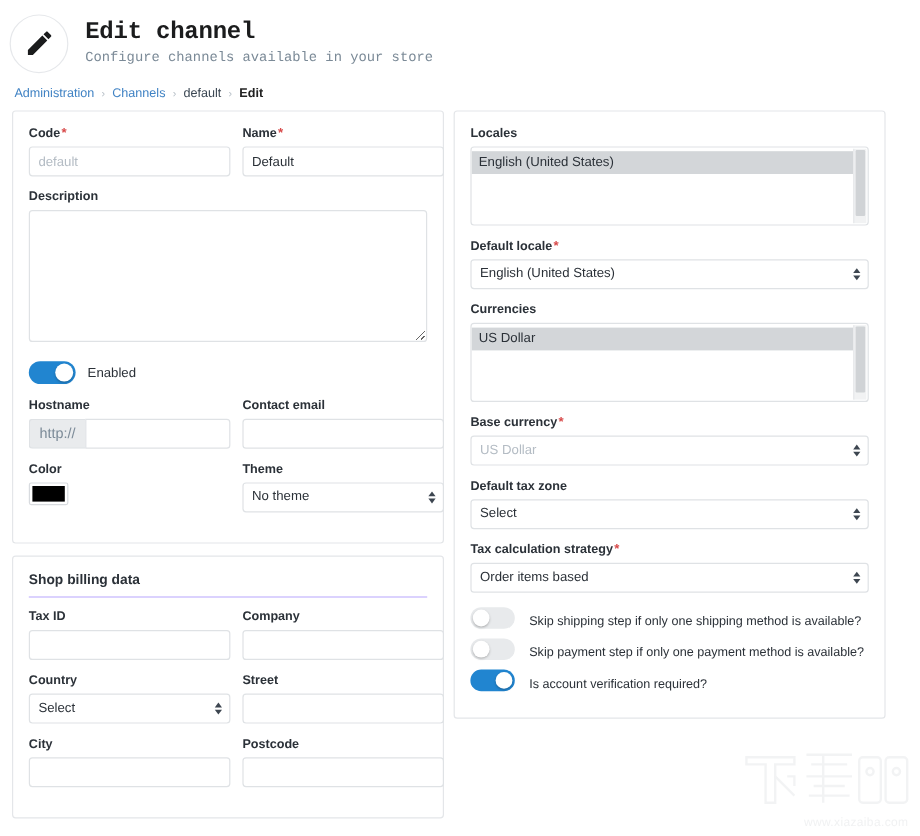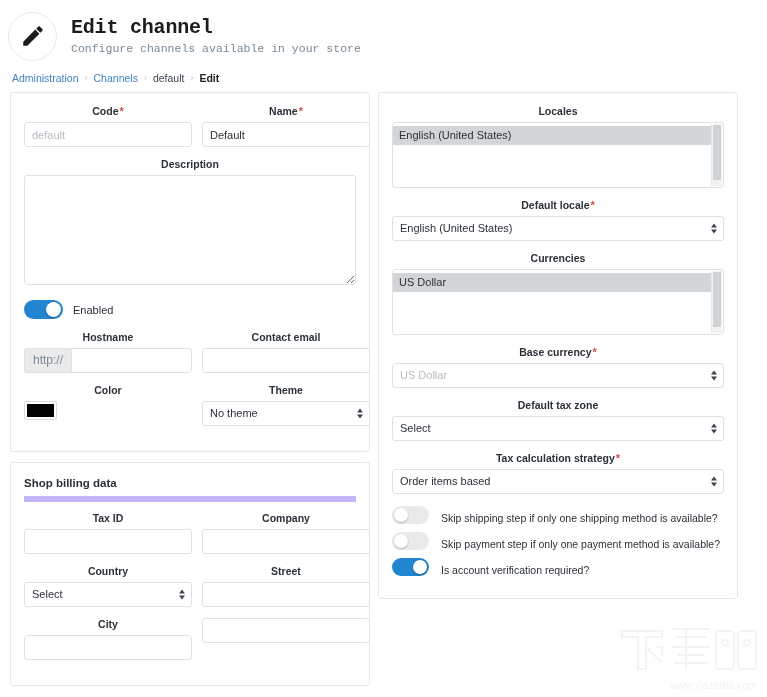--- a/index.html
+++ b/index.html
@@ -45,32 +45,32 @@
   .col-left { width: 360px; flex: none; }
   .col-right { width: 360px; flex: none; }
 
   .card {
     border: 1px solid #e4e6e9; border-radius: 3px;
     background: #fff; padding: 12px 13px 14px 13px;
     margin-bottom: 10px;
   }
   .card-heading {
     font-size: 11.5px; font-weight: bold; color: #2b3138;
-    padding-bottom: 7px; border-bottom: 6px solid #c4b5fd;
+    padding-bottom: 7px; border-bottom: 1px solid #c4b5fd;
     margin: 2px 0 10px 0;
   }
 
   .row { display: flex; gap: 10px; }
   .field { margin-bottom: 11px; }
   .field.half { width: 168px; flex: none; }
   .field.full { width: 100%; }
 
   label.lbl {
     display: block; font-size: 10.5px; font-weight: bold;
-    color: #2b3138; margin-bottom: 4px; line-height: 13px; text-align: center;
+    color: #2b3138; margin-bottom: 4px; line-height: 13px;
   }
   .req { color: #d84a4a; font-size: 11px; margin-left: 1px; vertical-align: top; }
 
   .inp {
     width: 100%; height: 25px; border: 1px solid #dfe2e5; border-radius: 3px;
     padding: 0 7px; font-size: 11px; color: #2b3138; background: #fff;
     font-family: "Liberation Sans", sans-serif; outline: none;
   }
   .inp::placeholder { color: #b4bcc4; }
   .inp:disabled, .inp.muted { color: #b4bcc4; }
@@ -290,20 +290,21 @@
             <label class="lbl">Street</label>
             <input class="inp" type="text" style="">
           </div>
         </div>
         <div class="row">
           <div class="field half">
             <label class="lbl">City</label>
             <input class="inp" type="text" style="">
           </div>
           <div class="field half">
+            <label class="lbl">Postcode</label>
             <input class="inp" type="text" style="">
           </div>
         </div>
       </div>
 
     </div>
 
     <div class="col-right">
       <div class="card">
 

